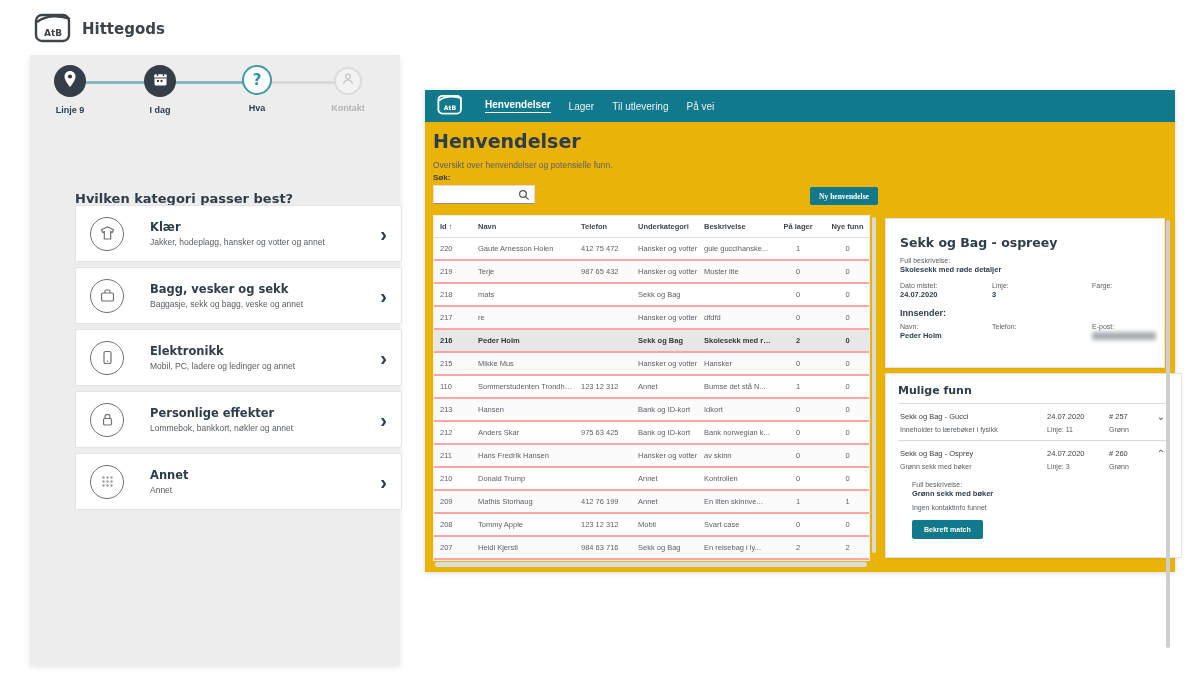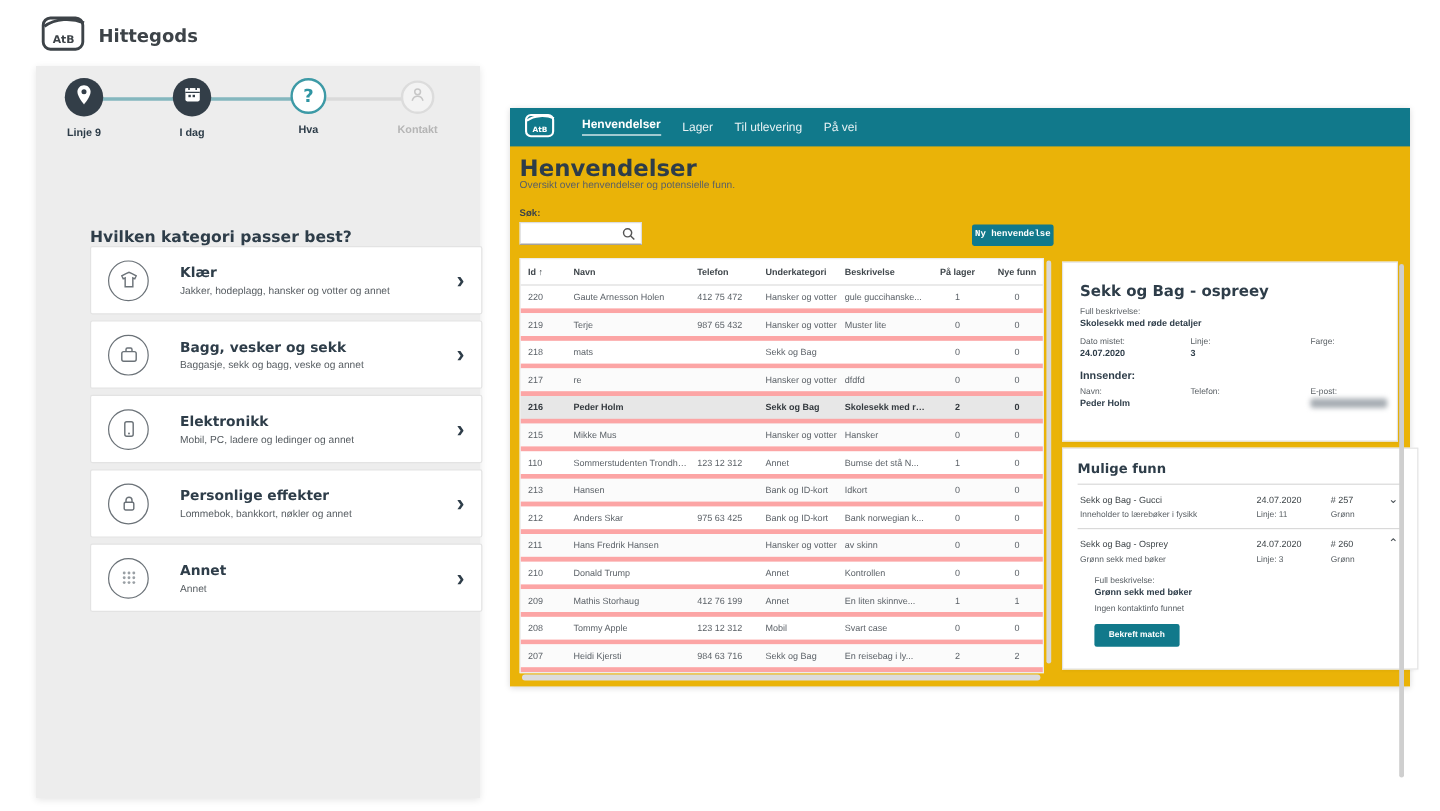--- a/index.html
+++ b/index.html
@@ -37,34 +37,34 @@
   .cat-sub { font-size:8.5px; color:#565c61; }
   .cat-chev { font-size:20px; font-weight:bold; color:#2e3d49; line-height:20px; }
 
   
   #admin { left:425px; top:90px; width:750px; height:482px; background:#eab308; box-shadow:0 1px 5px rgba(0,0,0,.15); }
   #admin-nav { position:absolute; left:0; top:0; width:750px; height:32px; background:#11798b; display:flex; align-items:center; gap:18px; padding:0 12px; }
   .nav-item { color:#e8f2f4; font-size:10px; cursor:pointer; }
   .nav-item.active { font-weight:bold; color:#fff; border-bottom:1.5px solid #fff; padding-bottom:2px; }
 
   #admin-title { left:8px; top:40px; font-family:"DejaVu Sans",sans-serif; font-size:19px; font-weight:bold; color:#2e3d49; position:absolute; }
-  #admin-sub { left:8px; top:59px; font-size:8.5px; color:#5a6065; position:absolute; }
+  #admin-sub { left:8px; top:70px; font-size:8.5px; color:#5a6065; position:absolute; }
   #search-label { left:8px; top:83px; font-size:8px; font-weight:bold; color:#3c4347; position:absolute; }
   #search-input { left:8px; top:95px; width:102px; height:19px; background:#fff; border:1px solid #ddd; border-bottom:1px solid #8f8f8f; position:absolute; }
   #search-input svg { position:absolute; right:4px; top:3px; }
   #new-btn { left:385px; top:97px; width:68px; height:18px; background:#11798b; color:#fff; border:none; border-radius:2px;
-             font-size:7.5px; font-weight:bold; position:absolute; cursor:pointer; font-family:Liberation Mono, monospace; }
+             font-size:7.5px; font-weight:bold; position:absolute; cursor:pointer; font-family:Liberation Serif, serif; }
 
   
   #table { position:absolute; left:8px; top:125px; width:437px; background:#fff; border:1px solid #ececec; }
   .thead, .trow { display:grid; grid-template-columns:38px 103px 57px 66px 74px 52px 47px; align-items:center; }
   .thead { height:22px; border-bottom:1px solid #ddd; }
   .th { font-size:7.5px; font-weight:bold; color:#3f464b; padding-left:6px; white-space:nowrap; }
   .th.num, .tcell.num { text-align:center; padding-left:0; }
-  .trow { height:23px; border-bottom:4px solid #fca5a5; cursor:pointer; }
+  .trow { height:23px; border-bottom:2px solid #fca5a5; cursor:pointer; }
   .trow:nth-child(even) { background:#fbfbfb; }
   .tcell { font-size:7.5px; color:#5c6268; padding-left:6px; white-space:nowrap; overflow:hidden; text-overflow:ellipsis; }
   .trow.selected { background:#e7e7e7; }
   .trow.selected .tcell { font-weight:bold; color:#33393e; }
   #table-vscroll { position:absolute; left:447px; top:127px; width:4px; height:336px; background:#d9d9d9; border-radius:2px; }
   #table-hscroll { position:absolute; left:10px; top:472px; width:432px; height:5px; background:#dcdcdc; border-radius:3px; }
 
   
   .card { position:absolute; background:#fff; border:1px solid #e4e4e4; box-shadow:0 1px 3px rgba(0,0,0,.06); }
   #detail-card { left:460px; top:128px; width:280px; height:150px; padding:16px 14px; }

